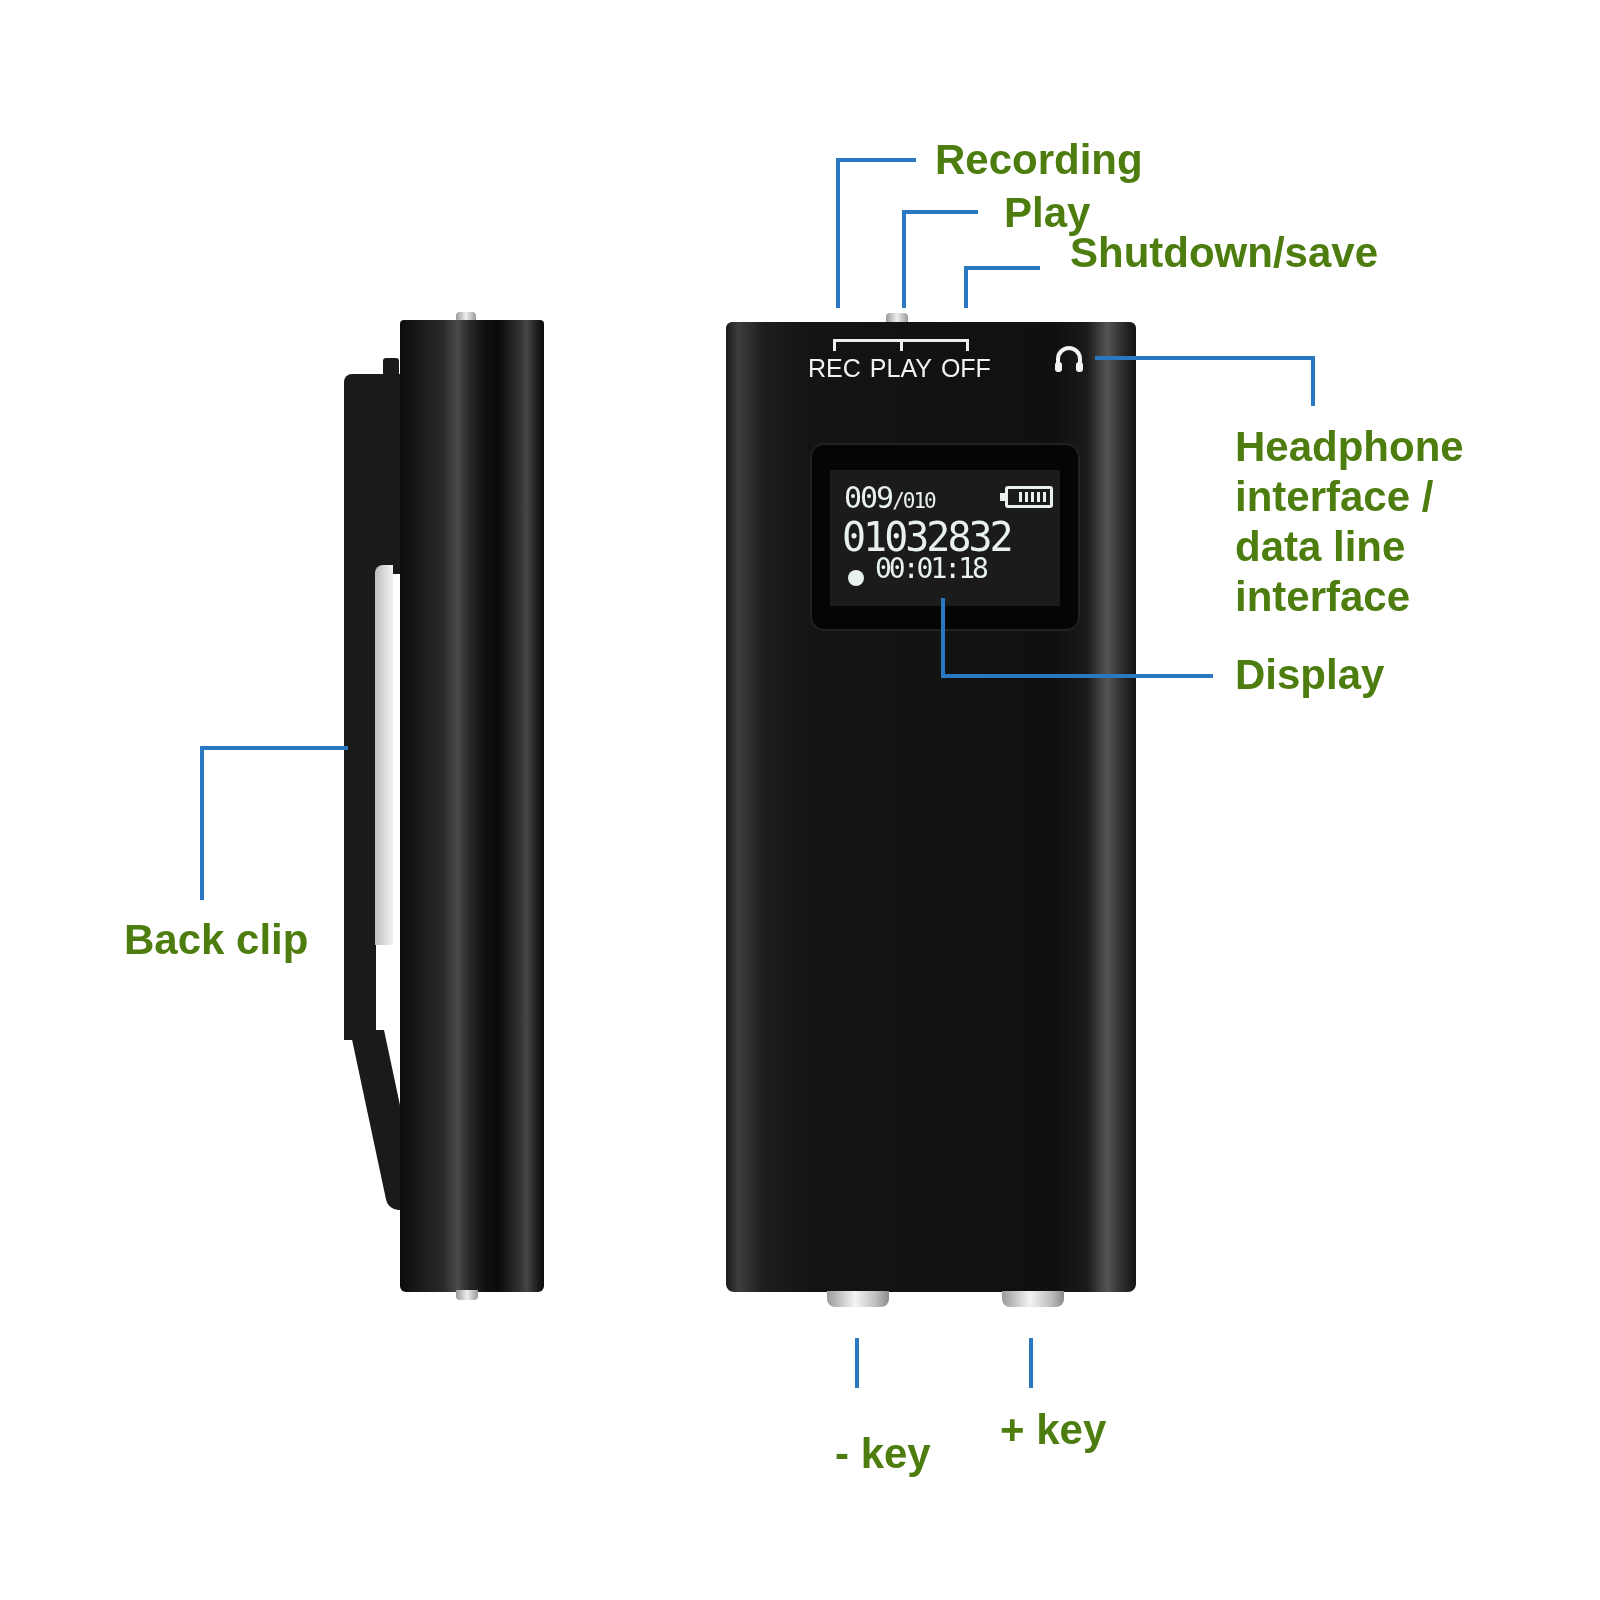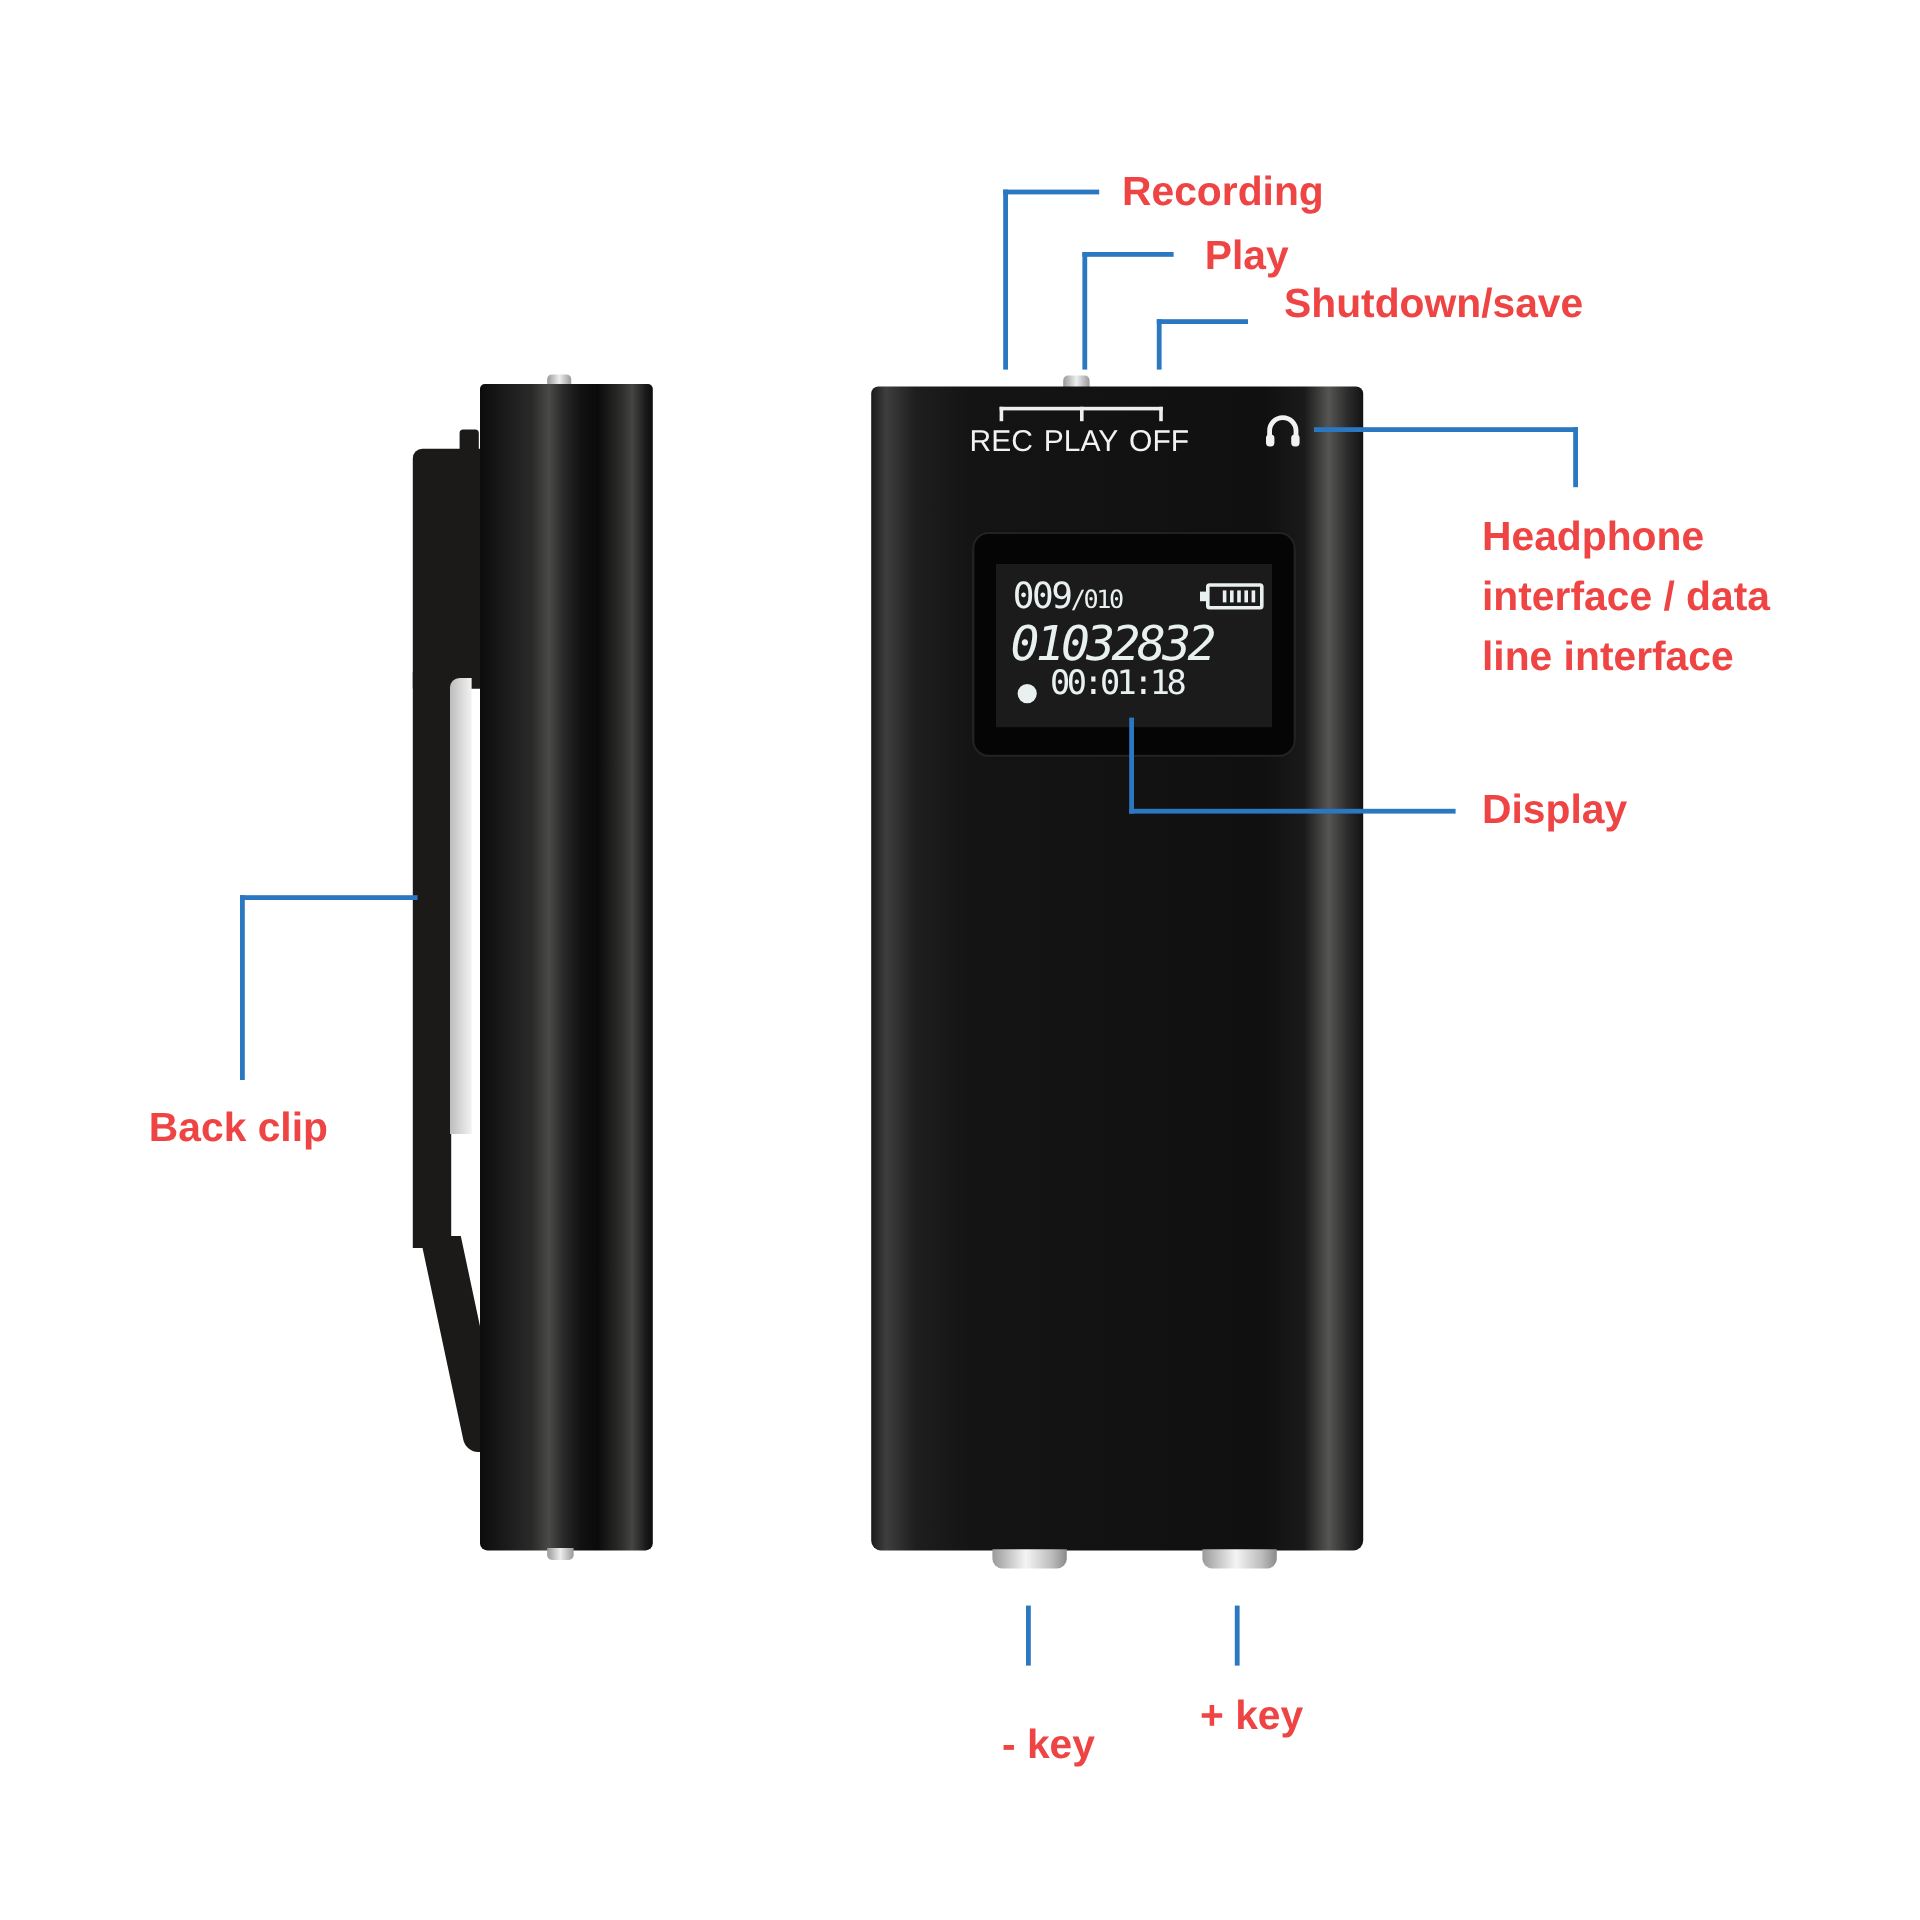--- a/index.html
+++ b/index.html
@@ -4,22 +4,22 @@
   <style>
     * { margin: 0; padding: 0; box-sizing: border-box; }
     html, body { width: 1600px; height: 1600px; background: #ffffff; overflow: hidden; }
     body { position: relative; font-family: "Liberation Sans", sans-serif; }
 
     
     .label {
       position: absolute;
       font-family: "Liberation Sans", sans-serif;
       font-weight: bold;
-      font-size: 34px;
-      color: #ef4444;
+      font-size: 42px;
+      color: #4d7c0f;
       line-height: 50px;
       white-space: nowrap;
     }
     .label.multi { white-space: normal; width: 270px; }
 
     
     .line { position: absolute; background: #2a78c2; }
 
     
     .side-body {
@@ -102,21 +102,21 @@
     .screen {
       position: absolute; left: 830px; top: 470px; width: 230px; height: 136px;
       background: #1b1b1b;
     }
     .oled {
       position: absolute; font-family: "DejaVu Sans Mono", monospace;
       color: #e8f0f0; white-space: nowrap;
     }
     .oled-track { left: 844px; top: 480px; font-size: 30px; letter-spacing: -2px; }
     .oled-track .small { font-size: 21px; }
-    .oled-date { left: 842px; top: 514px; font-size: 40px; letter-spacing: -3px; font-style: italic; }
+    .oled-date { left: 842px; top: 514px; font-size: 40px; letter-spacing: -3px; }
     .oled-time { left: 875px; top: 552px; font-size: 28px; letter-spacing: -3px; }
     .rec-dot {
       position: absolute; left: 848px; top: 570px; width: 16px; height: 16px;
       border-radius: 50%; background: #e8f0f0;
     }
     .battery {
       position: absolute; left: 1005px; top: 486px; width: 48px; height: 22px;
       border: 3px solid #e8f0f0; border-radius: 3px;
       display: flex; align-items: center; justify-content: flex-end; gap: 3px; padding-right: 4px;
     }

